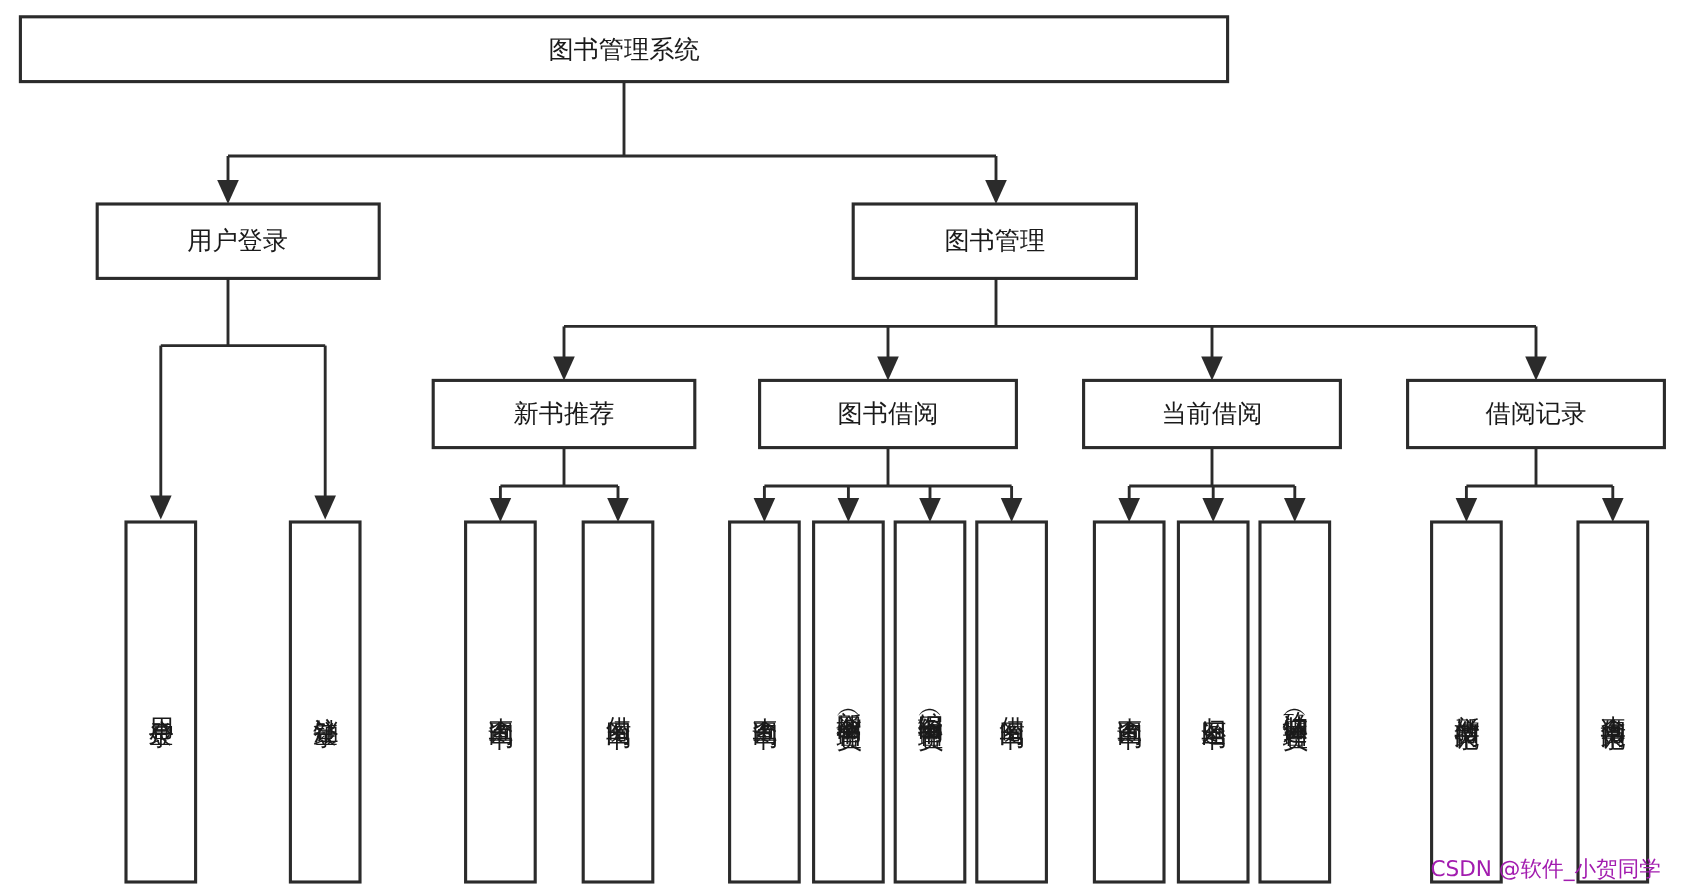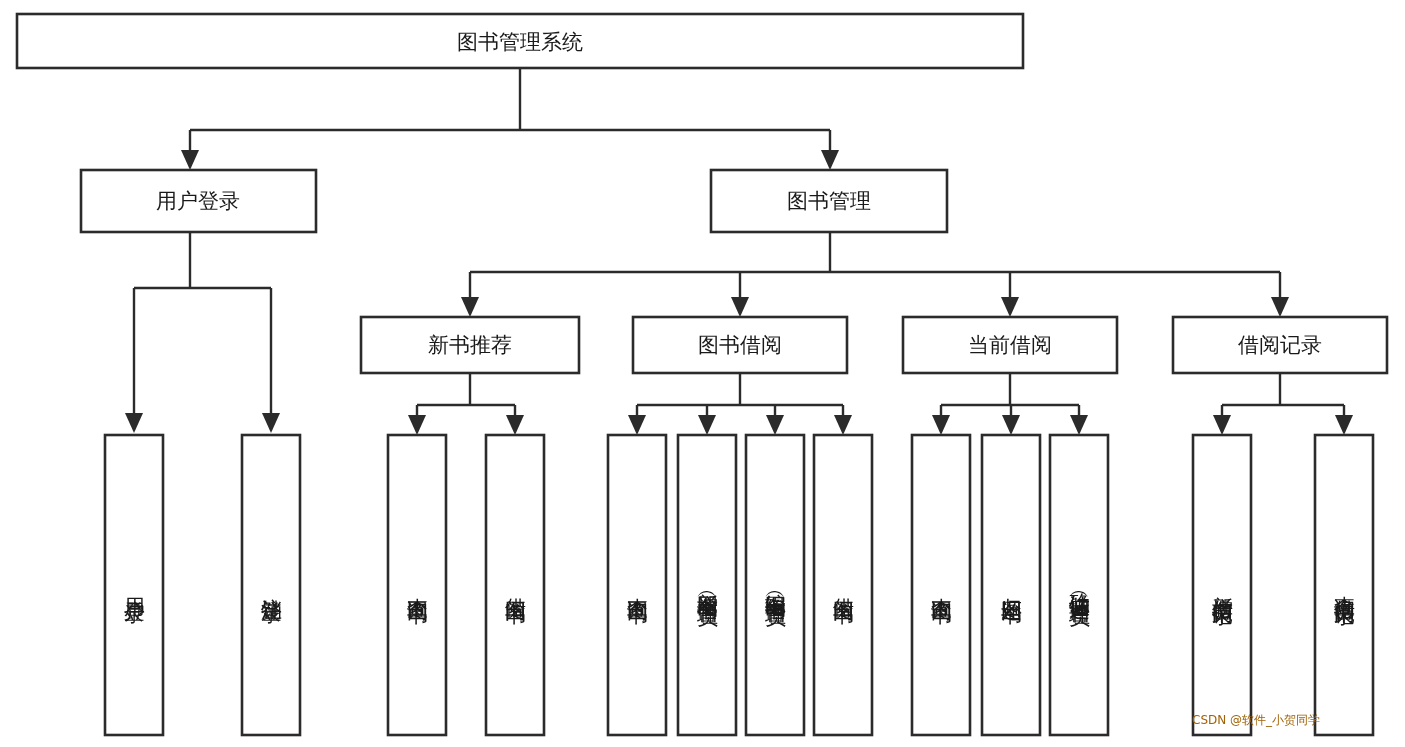--- a/index.html
+++ b/index.html
@@ -67,22 +67,22 @@
     text-align: center;
     display: flex;
     align-items: center;
     justify-content: center;
     white-space: nowrap;
     pointer-events: none;
   }
   .watermark {
     position: absolute;
     font-family: "DejaVu Sans", "Liberation Sans", sans-serif;
-    font-size: 12px;
-    color: #a16207;
+    font-size: 18px;
+    color: #a21caf;
     white-space: nowrap;
     left: 1192px;
     top: 712px;
   }
 </style>
 </head>
 <body>
 
 <div id="diagram-root">
 

